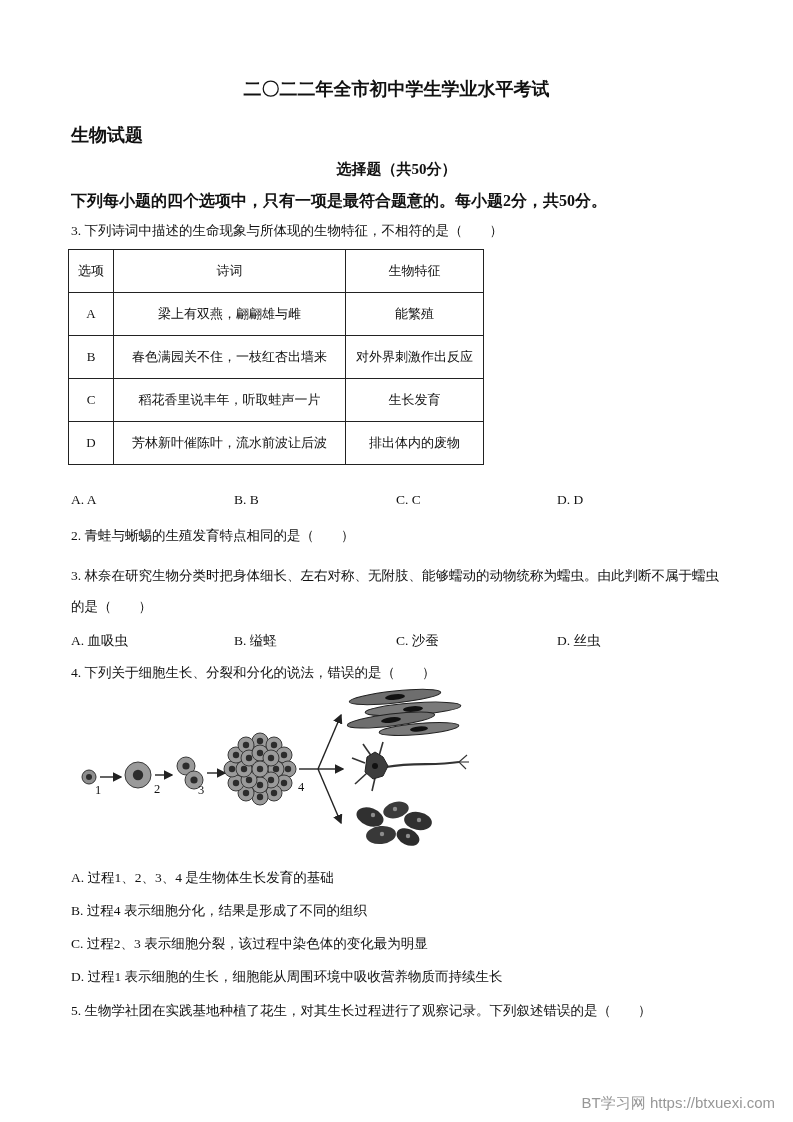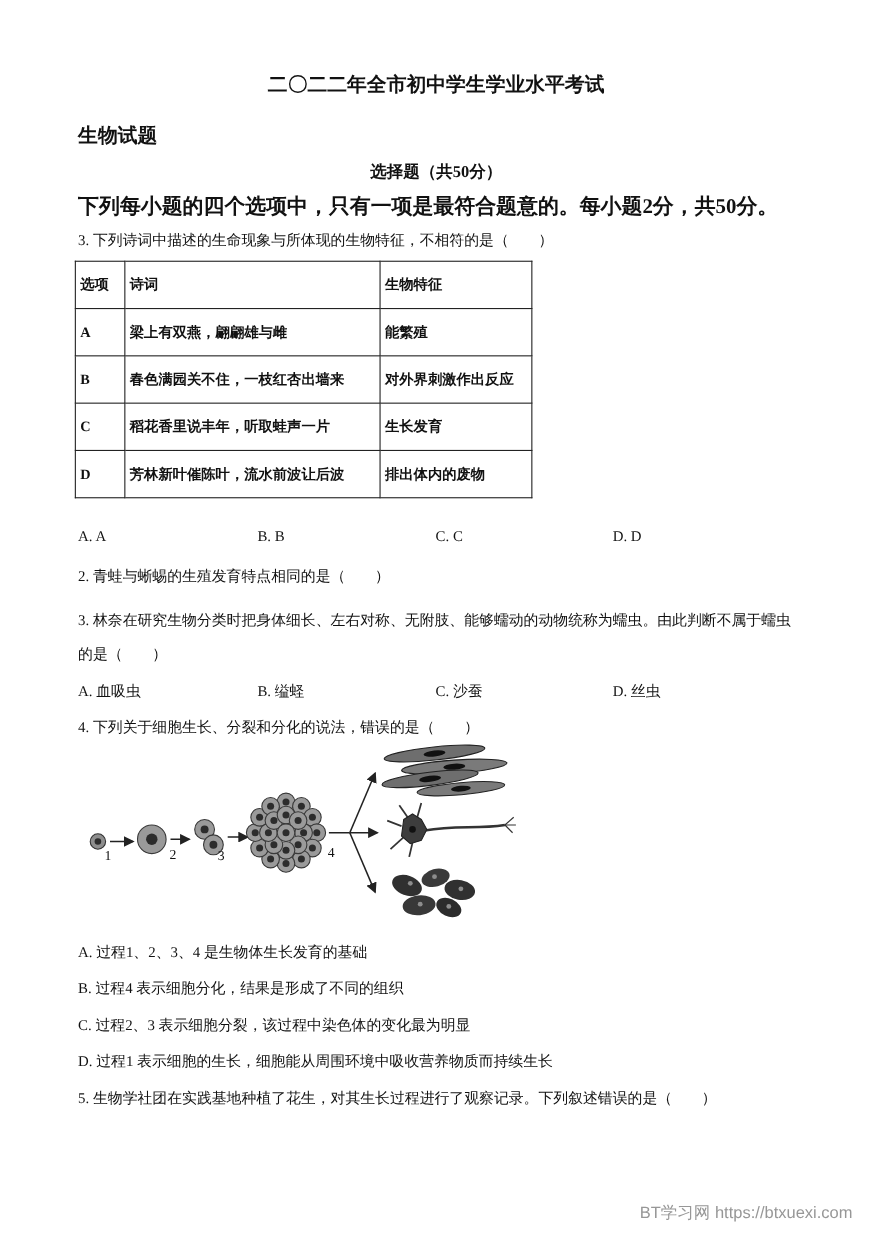--- a/index.html
+++ b/index.html
@@ -4,36 +4,36 @@
 <style>
   html,body{margin:0;padding:0;background:#ffffff;}
   .page{
     position:relative;
     width:793px;height:1122px;
     background:#ffffff;
     color:#111;
     font-family:"Liberation Serif","DejaVu Serif",serif;
     overflow:hidden;
     box-sizing:border-box;
-    padding:4px 71px;
+    padding:16px 71px;
   }
   .title{font-size:18px;font-weight:bold;text-align:center;margin:0;padding-top:62px;line-height:22px;}
   .subtitle{font-size:18px;font-weight:bold;margin:24px 0 0;line-height:22px;}
   .section{font-size:15px;font-weight:bold;text-align:center;margin:14px 0 0;line-height:19px;}
-  .instructions{font-size:19px;font-weight:bold;margin:13px 0 0;line-height:18px;}
+  .instructions{font-size:16px;font-weight:bold;margin:13px 0 0;line-height:18px;}
   .stem{font-size:13.5px;font-weight:normal;margin:14px 0 0;line-height:31px;}
   .stem.first{margin-top:12px;line-height:17px;}
   .q-table{border-collapse:collapse;margin:10px 0 0 -3px;table-layout:fixed;}
   .q-table col.c-opt{width:45px;}
   .q-table col.c-poem{width:232px;}
   .q-table col.c-feat{width:138px;}
   .q-table th,.q-table td{
     border:1px solid #222;
-    font-size:13px;font-weight:bold;
-    text-align:left;vertical-align:middle;
+    font-size:13px;font-weight:normal;
+    text-align:center;vertical-align:middle;
     height:42px;padding:0 4px;
   }
   .options-grid{display:grid;font-size:13.5px;line-height:17px;}
   .g1{grid-template-columns:163px 162px 161px auto;margin-top:26px;}
   .g2{grid-template-columns:163px 195px 130px auto;margin-top:16px;}
   .g3{grid-template-columns:163px 162px 161px auto;margin-top:10px;}
   .opt-line{font-size:13.5px;margin:16px 0 0;line-height:17px;}
   .diagram-wrap{margin:6px 0 0 4px;height:168px;}
   .footer-credit{
     position:absolute;right:18px;bottom:10px;

